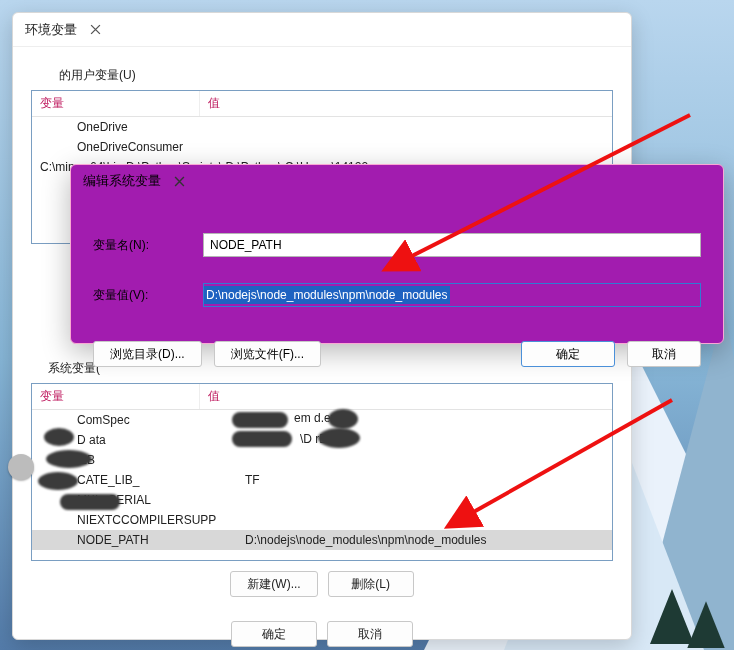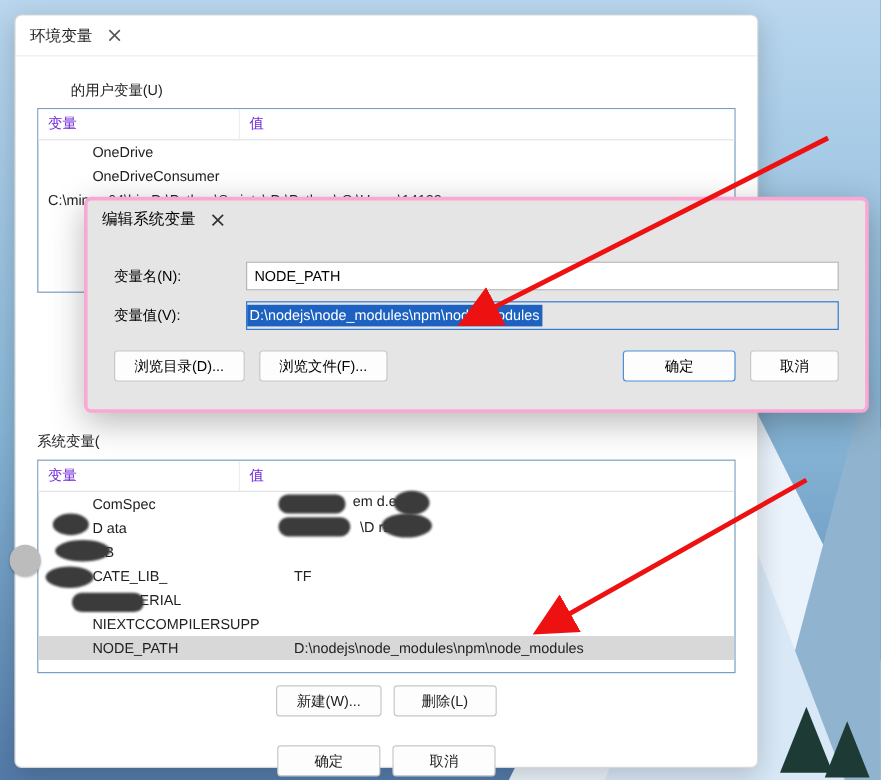--- a/index.html
+++ b/index.html
@@ -50,21 +50,21 @@
     border-radius:4px; color:#555; cursor:default;
   }
   .close-x svg { width:11px; height:11px; }
   .env-body { padding: 14px 18px 10px 18px; }
   .section-label { font-size:12px; margin: 6px 0 6px 28px; }
   .listbox {
     border:1px solid #7a9ec2; background:#fff; height:154px; overflow:hidden; position:relative;
   }
   .listbox.sys { height:178px; }
   .listhead {
-    display:flex; font-size:12px; color:#6d28d9; background:#fff;
+    display:flex; font-size:12px; color:#be185d; background:#fff;
     border-bottom:1px solid #e3e3e3;
   }
   .listhead .col { padding:4px 8px; }
   .col.name { width: 168px; border-right:1px solid #eee; }
   .col.val  { flex:1; }
   .row { display:flex; font-size:12px; }
   .row .cell { padding:3px 8px; white-space:nowrap; overflow:hidden; text-overflow:ellipsis; }
   .row .cell.name { width:168px;margin-left:37px; }
   .row .cell.val  { flex:1; }
   .row.sel { background:#d8d8d8; }
@@ -77,27 +77,27 @@
   }
   .btn.primary { border-color:#4a90d9; }
   .divider-gap { height:14px; }
 
   
   .blob { position:absolute; background:#3b3b3b; border-radius:50%; filter:blur(1px); }
 
   
   .win-edit {
     position:absolute; left:70px; top:164px; width:654px; height:180px;
-    background:#e5e5e5; border:3px solid #f9a8d4; border-radius:6px;
+    background:#a21caf; border:1px solid #f9a8d4; border-radius:6px;
     box-shadow:0 8px 28px rgba(0,0,0,.28);
     font-size:12px;
   }
   .win-edit .titlebar { height:32px; padding:0 8px 0 12px; border-bottom:none; }
   .edit-body { padding:10px 22px 12px 22px; }
-  .fieldrow { display:flex; align-items:center; margin:9px 0; }
+  .fieldrow { display:flex; align-items:center; margin:26px 0; }
   .fieldrow .lbl { width:110px; font-size:12px; }
   .fieldrow input[type=text] {
     flex:1; height:24px; padding:2px 6px;
     border:1px solid #b5b5b5; font-size:12px;
   }
   
   .fake-sel-wrap { flex:1; height:24px; border:1px solid #2f7bd3; display:flex; align-items:center; padding:0; }
   .fake-sel-text {
      background:#1e62c1; color:#fff; padding:2px 2px; font-size:12px;
      white-space:nowrap;
@@ -156,21 +156,21 @@
         <div class="cell val"></div>
       </div>
       <div class="row">
         <div class="cell name">TMP</div>
         <div class="cell val"></div>
       </div>
     </div>
 
     <div style="height:110px"></div>
 
-    <div class="section-label" style="margin-left:0">系统变量(</div>
+    <div class="section-label" style="margin-left:17px">系统变量(</div>
     <div class="listbox sys" style="position:relative;">
       <div class="listhead">
         <div class="col name">变量</div>
         <div class="col val">值</div>
       </div>
       <div class="row">
         <div class="cell name">ComSpec</div>
         <div class="cell val">C:</div>
       </div>
       <div class="row">

